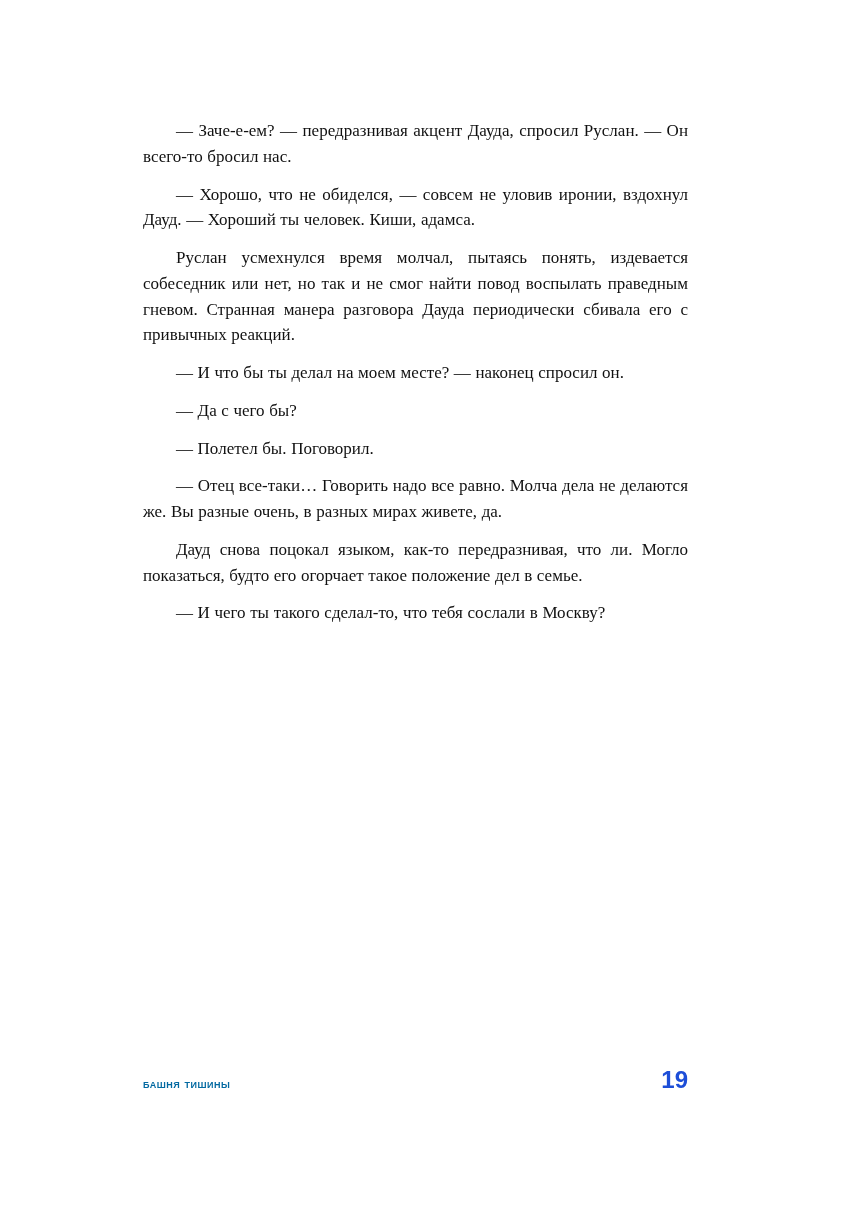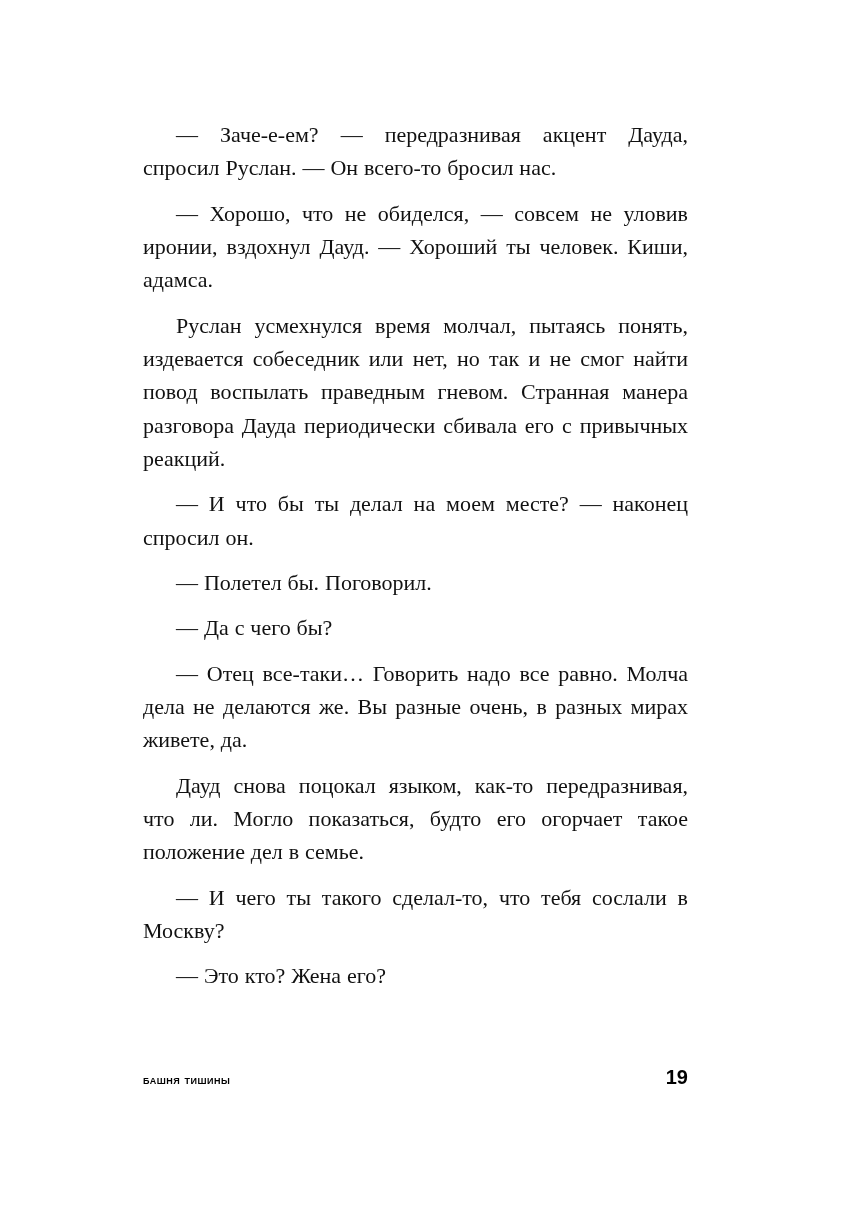--- a/index.html
+++ b/index.html
@@ -24,21 +24,21 @@
     box-sizing: border-box;
   }
   .text-block {
     position: absolute;
     left: 143px;
     top: 118px;
     width: 545px;
   }
   .para {
     margin: 0;
-    font-size: 22px;
+    font-size: 17px;
     line-height: 1.515;
     text-align: justify;
     text-indent: 33px;
     hyphens: manual;
     word-spacing: 0.02em;
   }
   .para + .para {
     margin-top: 12px;
   }
   .footer {
@@ -50,45 +50,44 @@
     align-items: baseline;
     justify-content: space-between;
   }
   .running-title {
     font-family: "Liberation Sans", "DejaVu Sans", sans-serif;
     font-size: 13.2px;
     font-weight: 700;
     letter-spacing: 0.04em;
     text-transform: lowercase;
     font-variant: small-caps;
-    color: #000000;
+    color: #0369a1;
   }
   .page-number {
     font-family: "Liberation Sans", "DejaVu Sans", sans-serif;
-    font-size: 20px;
+    font-size: 24px;
     font-weight: 700;
-    color: #000000;
+    color: #1d4ed8;
   }
 </style>
 </head>
 <body>
 
 <div class="page">
 
   <div class="text-block">
     <p class="para">— Заче-е-ем? — передразнивая акцент Дауда, спросил Руслан. — Он всего-то бросил нас.</p>
     <p class="para">— Хорошо, что не обиделся, — совсем не уловив иронии, вздохнул Дауд. — Хороший ты человек. Киши, адамса.</p>
     <p class="para">Руслан усмехнулся время молчал, пытаясь понять, издевается собеседник или нет, но так и не смог найти повод воспылать праведным гневом. Странная манера разговора Дауда периодически сбивала его с привычных реакций.</p>
     <p class="para">— И что бы ты делал на моем месте? — наконец спросил он.</p>
+    <p class="para">— Да с чего бы?</p>
     <p class="para">— Полетел бы. Поговорил.</p>
-    <p class="para">— Да с чего бы?</p>
     <p class="para">— Отец все-таки… Говорить надо все равно. Молча дела не делаются же. Вы разные очень, в разных мирах живете, да.</p>
     <p class="para">Дауд снова поцокал языком, как-то передразнивая, что ли. Могло показаться, будто его огорчает такое положение дел в семье.</p>
     <p class="para">— И чего ты такого сделал-то, что тебя сослали в Москву?</p>
-    <p class="para">— Это кто? Жена его?</p>
   </div>
 
   <div class="footer">
     <span class="running-title">Башня тишины</span>
     <span class="page-number">19</span>
   </div>
 
 </div>
 
 </body></html>

